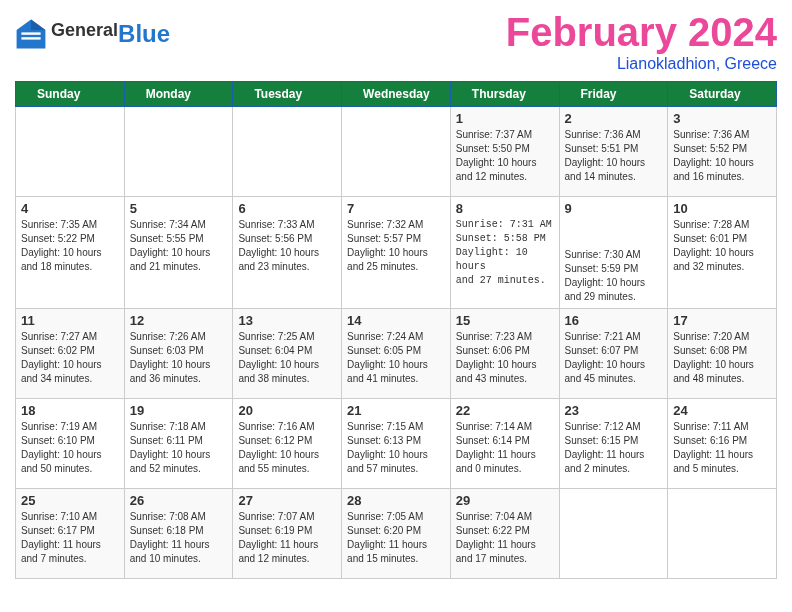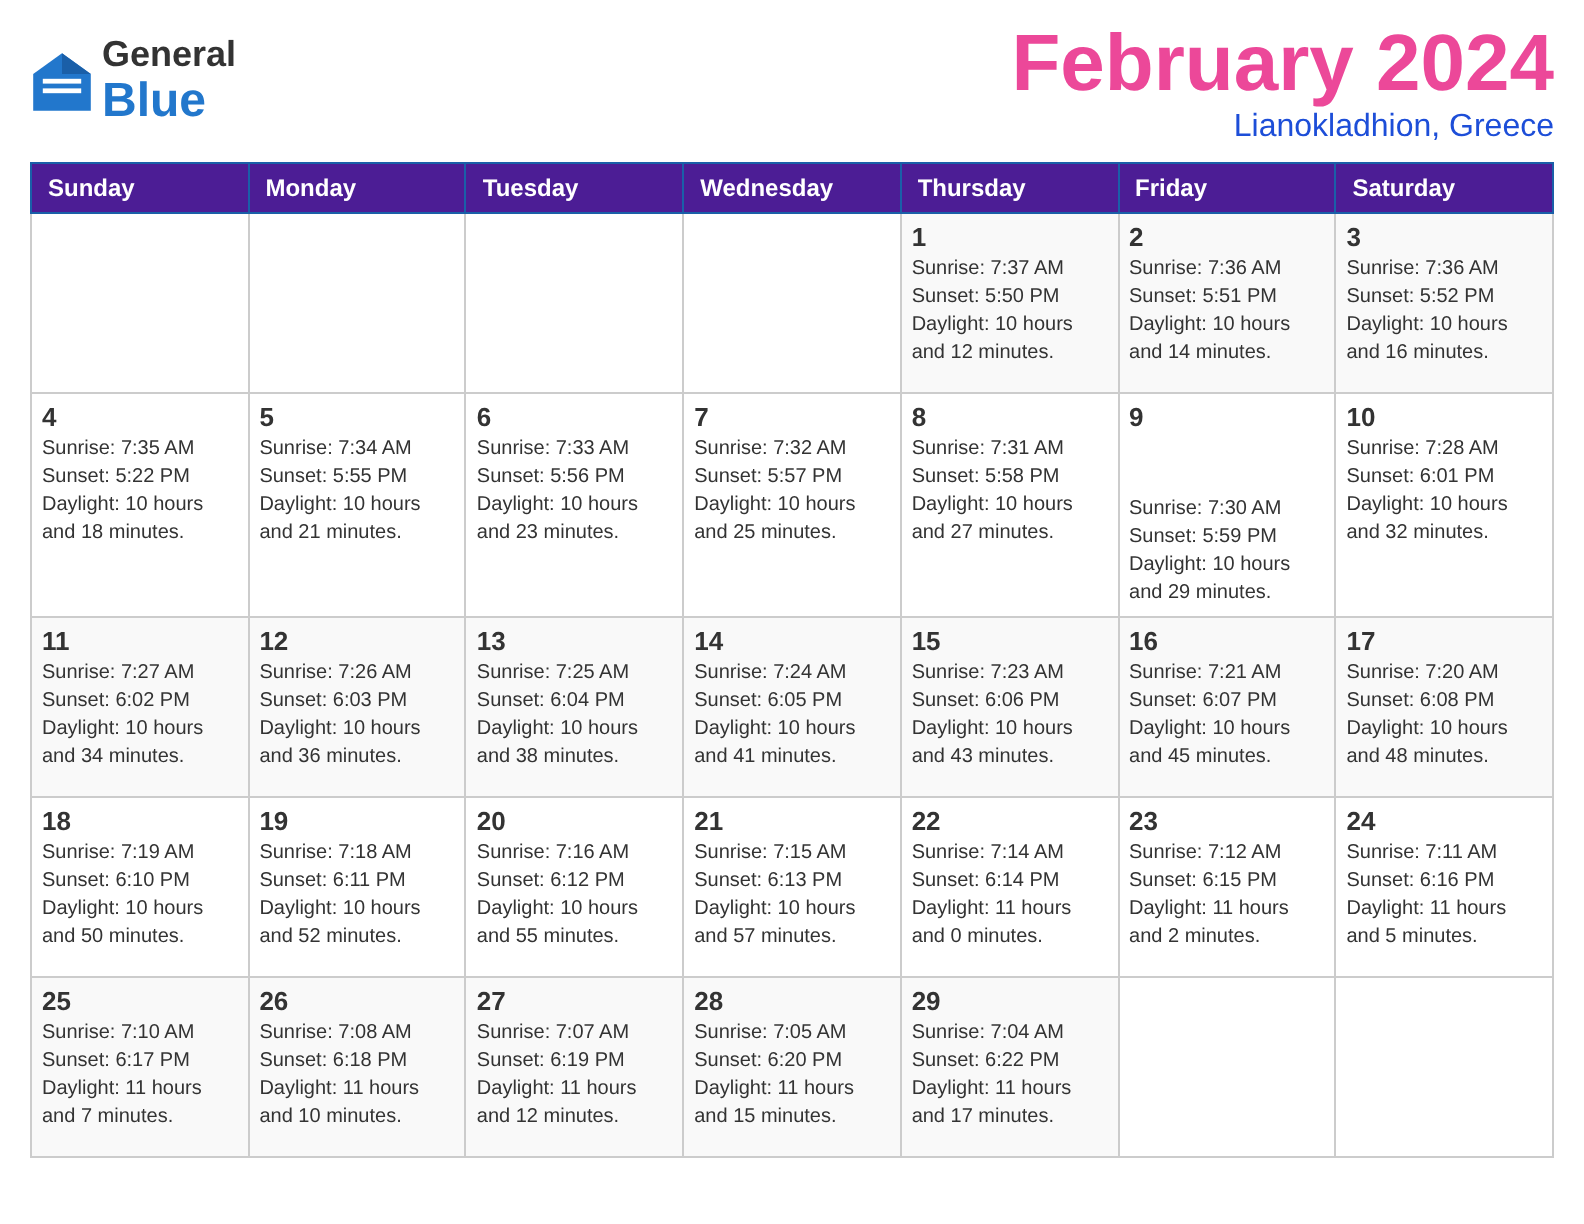--- a/index.html
+++ b/index.html
@@ -17,21 +17,20 @@
       margin-bottom: 8px;
     }
     .logo {
       display: flex;
       align-items: center;
       gap: 4px;
       margin-top: 8px;
     }
     .logo-text {
       display: flex;
-      flex-direction: column;
       line-height: 1.1;
     }
     .logo-text .general {
       font-size: 18px;
       font-weight: bold;
       color: #333;
     }
     .logo-text .blue {
       font-size: 24px;
       font-weight: bold;
@@ -52,25 +51,25 @@
     .location {
       font-size: 16px;
       color: #1d4ed8;
     }
     table {
       width: 100%;
       border-collapse: collapse;
       table-layout: fixed;
     }
     thead tr th {
-      background-color: #4c1d95;
+      background-color: #15803d;
       color: #fff;
       font-size: 12px;
       font-weight: bold;
-      padding: 5px 8px;
+      padding: 5px 21px;
       text-align: left;
       border: 1px solid #1a5fa8;
     }
     tbody tr td {
       border: 1px solid #ccc;
       vertical-align: top;
       padding: 4px 5px;
       font-size: 10.5px;
       color: #333;
       height: 90px;
@@ -181,21 +180,21 @@
         </td>
         <td>
           <span class="day-num">7</span>
           <div class="day-info" style="white-space: pre-line;">Sunrise: 7:32 AM
 Sunset: 5:57 PM
 Daylight: 10 hours
 and 25 minutes.</div>
         </td>
         <td>
           <span class="day-num">8</span>
-          <div class="day-info" style="white-space: pre-line;">Sunrise: 7:31 AM
+          <div class="day-info" style="white-space: pre-line; font-family: Liberation Mono, monospace;">Sunrise: 7:31 AM
 Sunset: 5:58 PM
 Daylight: 10 hours
 and 27 minutes.</div>
         </td>
         <td>
           <span class="day-num">9</span>
           <div class="day-info" style="white-space: pre-line; margin-top: 32px;">Sunrise: 7:30 AM
 Sunset: 5:59 PM
 Daylight: 10 hours
 and 29 minutes.</div>

